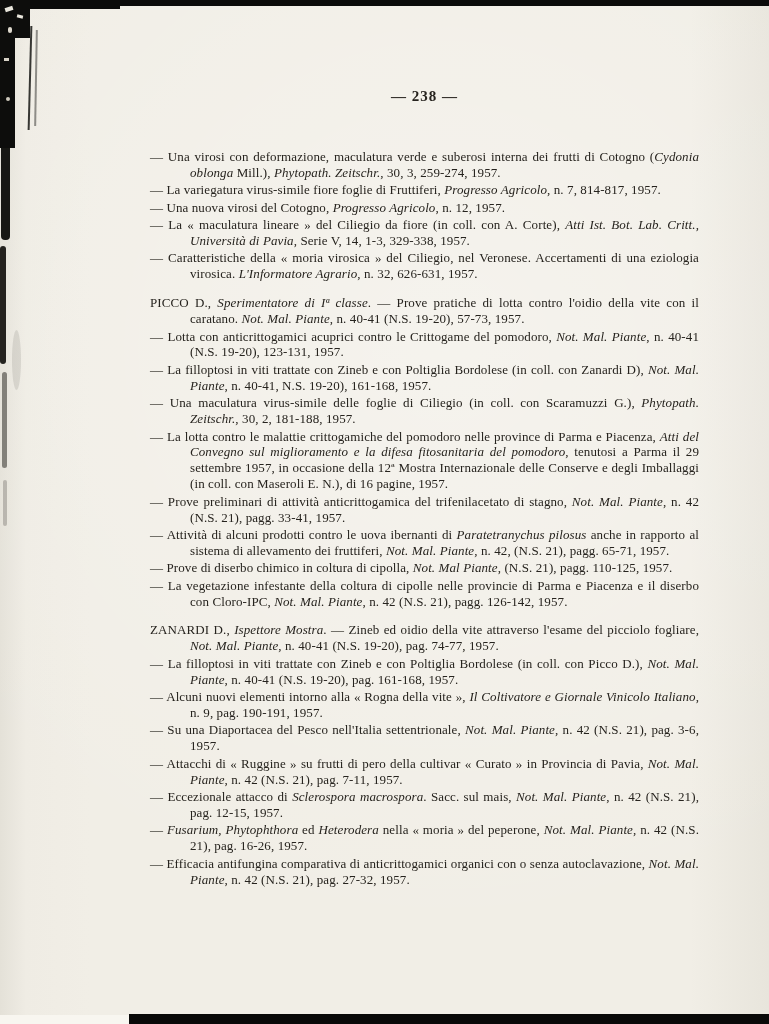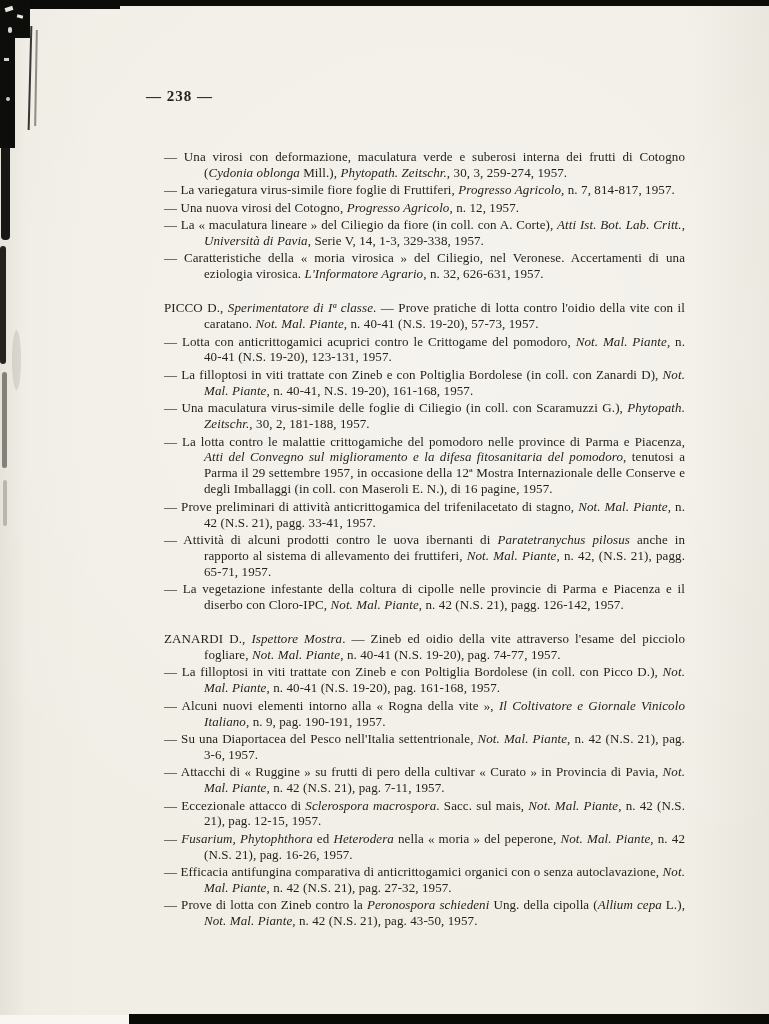--- a/index.html
+++ b/index.html
@@ -39,27 +39,27 @@
 
   .speck-1 { position: absolute; top: 7px;  left: 5px;  width: 8px; height: 4px; background: #e9e6dd; transform: rotate(-18deg); }
   .speck-2 { position: absolute; top: 15px; left: 17px; width: 6px; height: 3px; background: #e9e6dd; transform: rotate(14deg); }
   .speck-3 { position: absolute; top: 27px; left: 8px;  width: 4px; height: 6px; background: #ddd8ce; border-radius: 2px; }
   .speck-4 { position: absolute; top: 58px; left: 4px;  width: 5px; height: 3px; background: #d7d2c7; }
   .speck-5 { position: absolute; top: 97px; left: 6px;  width: 4px; height: 4px; background: #cfcabf; border-radius: 2px; }
 
   
   .content { position: absolute; left: 146px; top: 88px; width: 557px; }
   .pageno {
-    text-align: left;
+    text-align: center;
     font-size: 15px;
     font-weight: bold;
     letter-spacing: 1px;
     margin: 0 0 44px 0;
   }
-  .section { margin: 18px; }
+  .section { margin: 4px; }
   .section + .section { margin-top: 13px; }
   .entry {
     margin: 0 0 1.5px 0;
     padding-left: 40px;
     text-indent: -40px;
     font-size: 13px;
     line-height: 15.9px;
     text-align: justify;
     letter-spacing: 0.1px;
   }
@@ -101,29 +101,29 @@
           <p class="entry"><span>— Caratteristiche della « moria virosica » del Ciliegio, nel Veronese. Accertamenti di una eziologia virosica. </span><em>L'Informatore Agrario</em><span>, n. 32, 626-631, 1957.</span></p>
         </div>
         <div class="section">
           <p class="entry"><span>PICCO D., </span><em>Sperimentatore di Iª classe</em><span>. — Prove pratiche di lotta contro l'oidio della vite con il caratano. </span><em>Not. Mal. Piante</em><span>, n. 40-41 (N.S. 19-20), 57-73, 1957.</span></p>
           <p class="entry"><span>— Lotta con anticrittogamici acuprici contro le Crittogame del pomodoro, </span><em>Not. Mal. Piante</em><span>, n. 40-41 (N.S. 19-20), 123-131, 1957.</span></p>
           <p class="entry"><span>— La filloptosi in viti trattate con Zineb e con Poltiglia Bordolese (in coll. con Zanardi D), </span><em>Not. Mal. Piante</em><span>, n. 40-41, N.S. 19-20), 161-168, 1957.</span></p>
           <p class="entry"><span>— Una maculatura virus-simile delle foglie di Ciliegio (in coll. con Scaramuzzi G.), </span><em>Phytopath. Zeitschr.</em><span>, 30, 2, 181-188, 1957.</span></p>
           <p class="entry"><span>— La lotta contro le malattie crittogamiche del pomodoro nelle province di Parma e Piacenza, </span><em>Atti del Convegno sul miglioramento e la difesa fitosanitaria del pomodoro</em><span>, tenutosi a Parma il 29 settembre 1957, in occasione della 12ª Mostra Internazionale delle Conserve e degli Imballaggi (in coll. con Maseroli E. N.), di 16 pagine, 1957.</span></p>
           <p class="entry"><span>— Prove preliminari di attività anticrittogamica del trifenilacetato di stagno, </span><em>Not. Mal. Piante</em><span>, n. 42 (N.S. 21), pagg. 33-41, 1957.</span></p>
           <p class="entry"><span>— Attività di alcuni prodotti contro le uova ibernanti di </span><em>Paratetranychus pilosus</em><span> anche in rapporto al sistema di allevamento dei fruttiferi, </span><em>Not. Mal. Piante</em><span>, n. 42, (N.S. 21), pagg. 65-71, 1957.</span></p>
+          <p class="entry"><span>— Prove di diserbo chimico in coltura di cipolla, </span><em>Not. Mal Piante</em><span>, (N.S. 21), pagg. 110-125, 1957.</span></p>
           <p class="entry"><span>— La vegetazione infestante della coltura di cipolle nelle provincie di Parma e Piacenza e il diserbo con Cloro-IPC, </span><em>Not. Mal. Piante</em><span>, n. 42 (N.S. 21), pagg. 126-142, 1957.</span></p>
         </div>
         <div class="section">
           <p class="entry"><span>ZANARDI D., </span><em>Ispettore Mostra</em><span>. — Zineb ed oidio della vite attraverso l'esame del picciolo fogliare, </span><em>Not. Mal. Piante</em><span>, n. 40-41 (N.S. 19-20), pag. 74-77, 1957.</span></p>
           <p class="entry"><span>— La filloptosi in viti trattate con Zineb e con Poltiglia Bordolese (in coll. con Picco D.), </span><em>Not. Mal. Piante</em><span>, n. 40-41 (N.S. 19-20), pag. 161-168, 1957.</span></p>
           <p class="entry"><span>— Alcuni nuovi elementi intorno alla « Rogna della vite », </span><em>Il Coltivatore e Giornale Vinicolo Italiano</em><span>, n. 9, pag. 190-191, 1957.</span></p>
           <p class="entry"><span>— Su una Diaportacea del Pesco nell'Italia settentrionale, </span><em>Not. Mal. Piante</em><span>, n. 42 (N.S. 21), pag. 3-6, 1957.</span></p>
           <p class="entry"><span>— Attacchi di « Ruggine » su frutti di pero della cultivar « Curato » in Provincia di Pavia, </span><em>Not. Mal. Piante</em><span>, n. 42 (N.S. 21), pag. 7-11, 1957.</span></p>
           <p class="entry"><span>— Eccezionale attacco di </span><em>Sclerospora macrospora</em><span>. Sacc. sul mais, </span><em>Not. Mal. Piante</em><span>, n. 42 (N.S. 21), pag. 12-15, 1957.</span></p>
           <p class="entry"><span>— </span><em>Fusarium, Phytophthora</em><span> ed </span><em>Heterodera</em><span> nella « moria » del peperone, </span><em>Not. Mal. Piante</em><span>, n. 42 (N.S. 21), pag. 16-26, 1957.</span></p>
           <p class="entry"><span>— Efficacia antifungina comparativa di anticrittogamici organici con o senza autoclavazione, </span><em>Not. Mal. Piante</em><span>, n. 42 (N.S. 21), pag. 27-32, 1957.</span></p>
-          <p class="entry"><span>— Prove di lotta con Zineb contro la </span><em>Peronospora schiedeni</em><span> Ung. della cipolla (</span><em>Allium cepa</em><span> L.), </span><em>Not. Mal. Piante</em><span>, n. 42 (N.S. 21), pag. 43-50, 1957.</span></p>
         </div>
       </div>
   </div>
 
 </div>
 
 </body></html>

